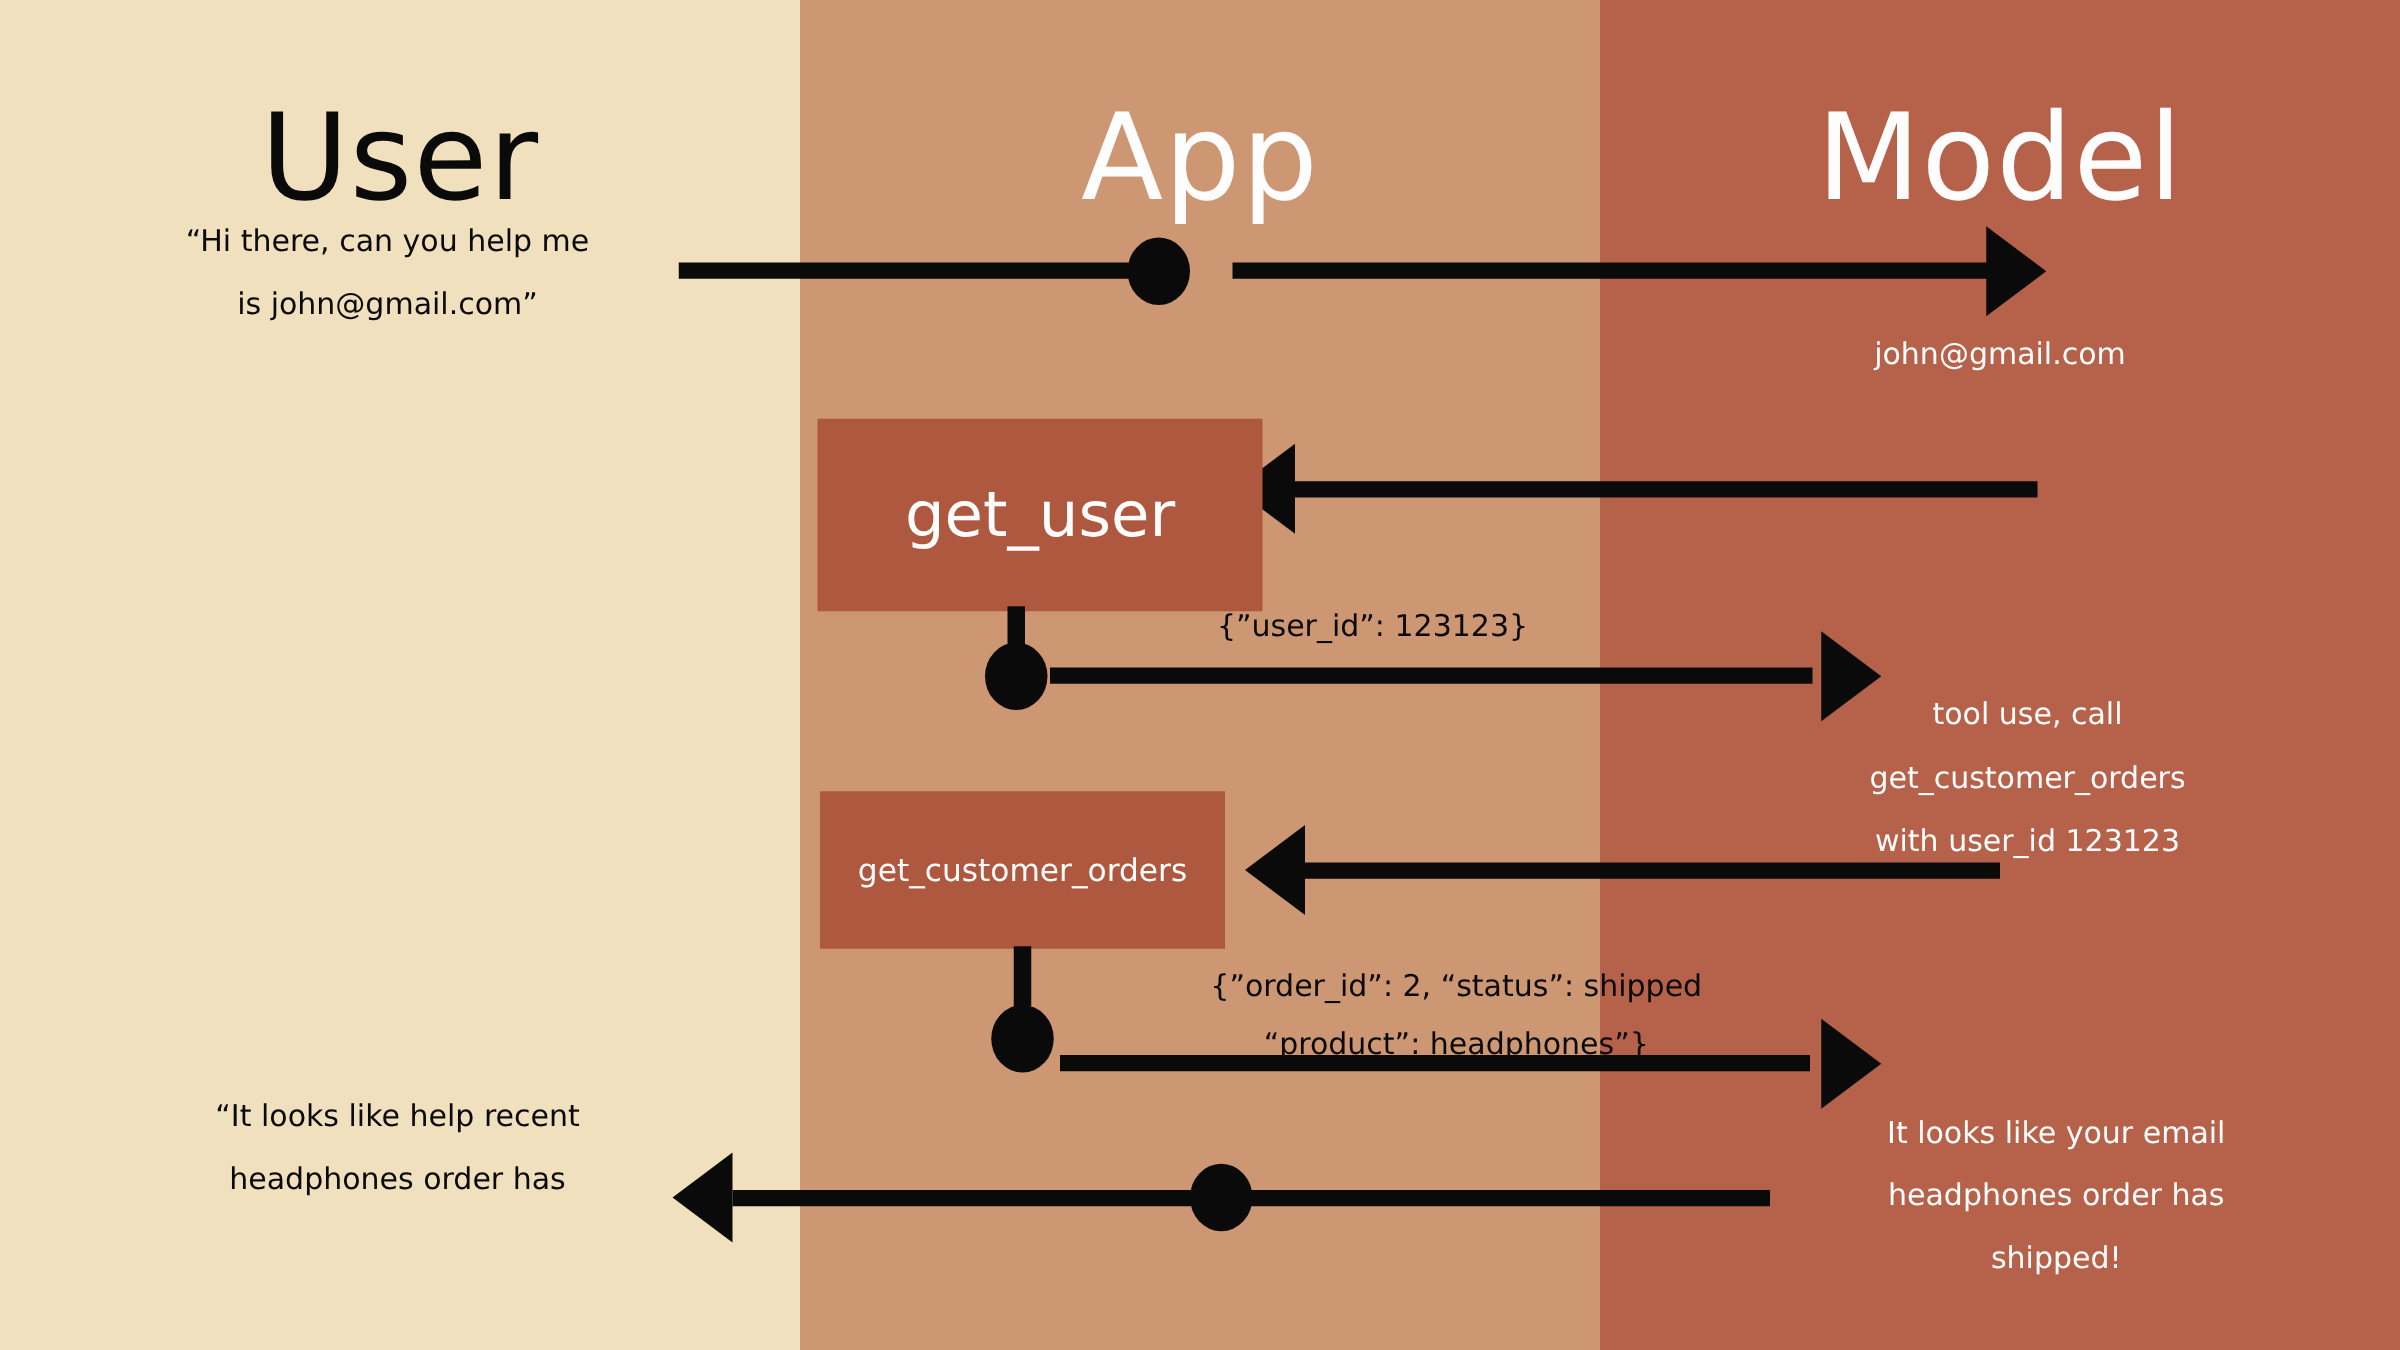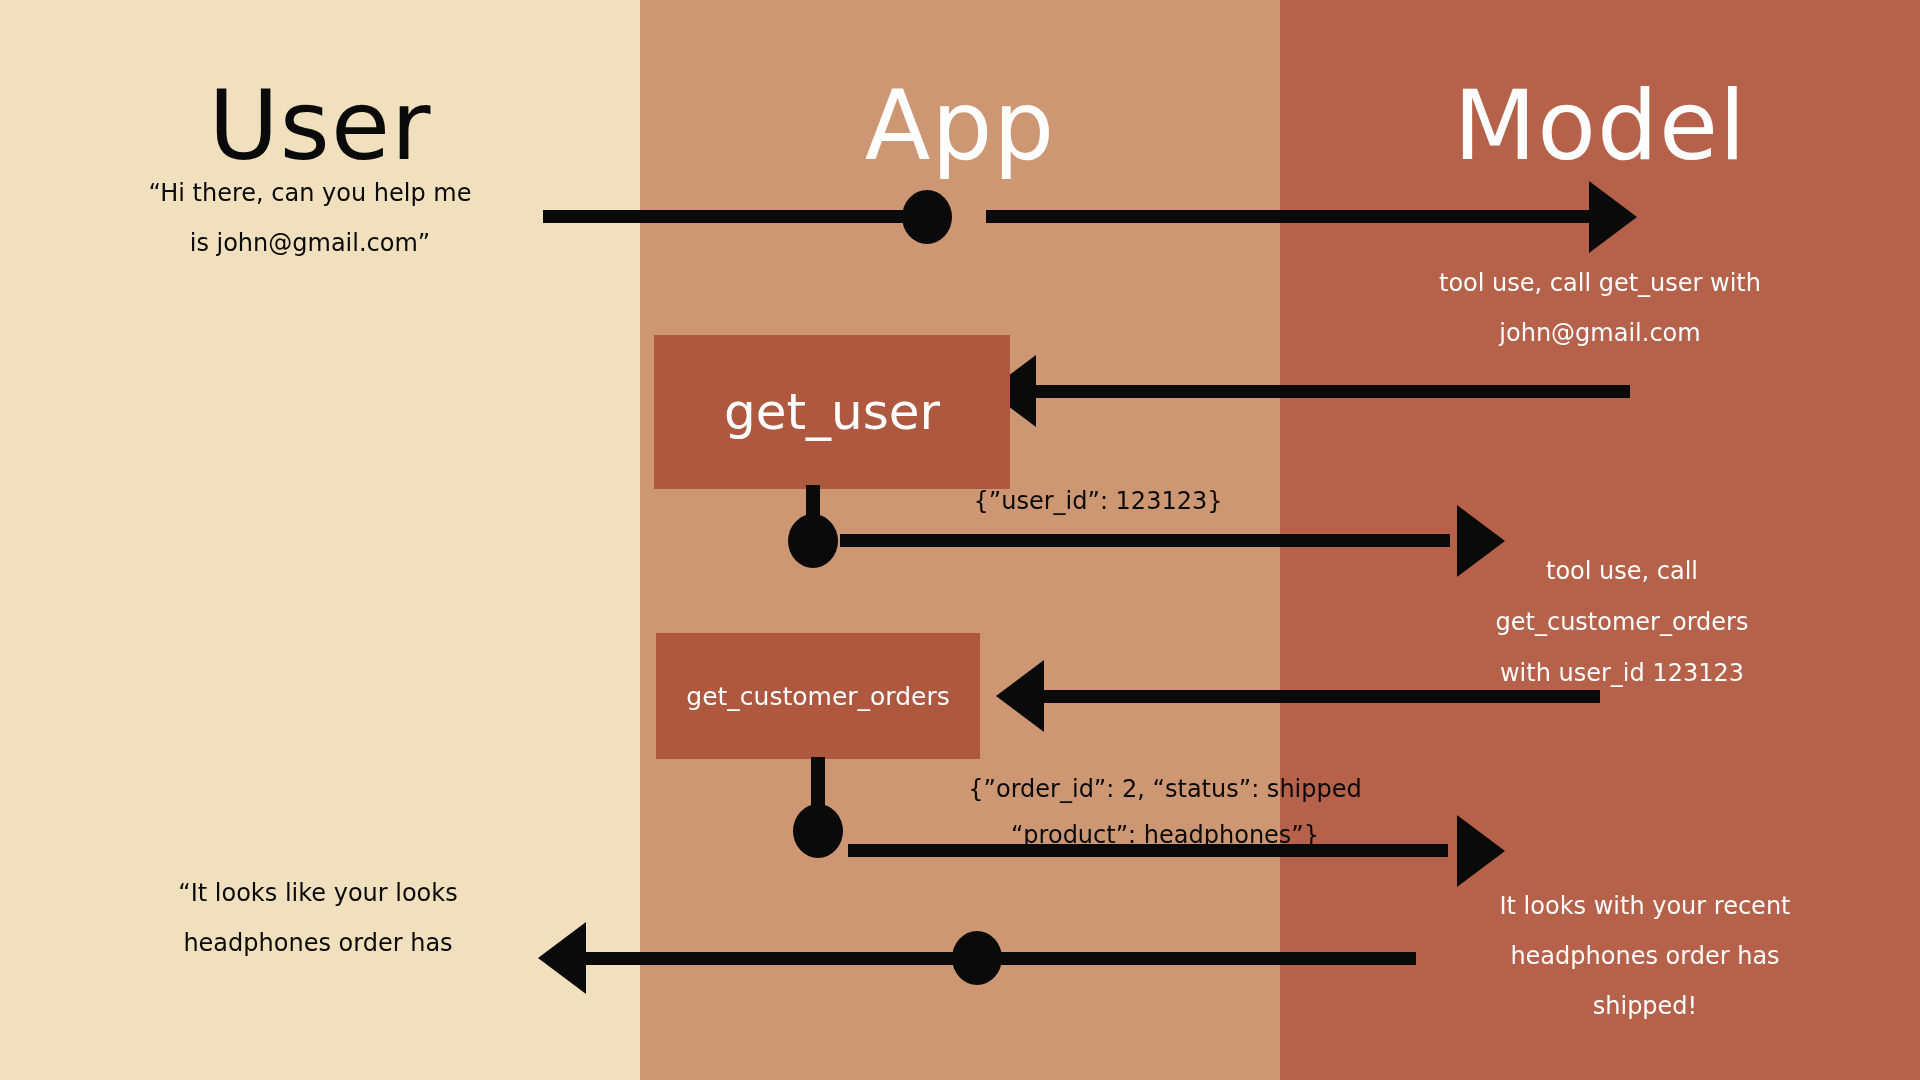--- a/index.html
+++ b/index.html
@@ -50,21 +50,20 @@
     <div>“Hi there, can you help me</div>
     <div>is john@gmail.com”</div>
   </div>
 
   <div class="hline" style="left:543px;top:210px;width:360px;"></div>
   <div class="dot" style="left:902px;top:190px;"></div>
   <div class="hline" style="left:986px;top:210px;width:605px;"></div>
   <div class="ah ah-r" style="left:1589px;top:181px;"></div>
 
   <div class="txt txt-light" style="left:1330px;top:258px;width:540px;">
-    <div>tool use, call get_user with</div>
     <div>john@gmail.com</div>
   </div>
 
   <div class="ah ah-l" style="left:988px;top:355px;"></div>
   <div class="hline" style="left:1036px;top:385px;width:594px;"></div>
 
   <div class="toolbox toolbox-1">
     <span>get_user</span>
   </div>
 
@@ -96,27 +95,27 @@
 
   <div class="txt txt-dark" style="left:865px;top:766px;width:600px;line-height:46px;">
     <div>{”order_id”: 2, “status”: shipped</div>
     <div>“product”: headphones”}</div>
   </div>
 
   <div class="hline" style="left:848px;top:844px;width:600px;"></div>
   <div class="ah ah-r" style="left:1457px;top:815px;"></div>
 
   <div class="txt txt-light" style="left:1395px;top:881px;width:500px;">
-    <div>It looks with your recent</div>
+    <div>It looks like your email</div>
     <div>headphones order has</div>
     <div>shipped!</div>
   </div>
 
   <div class="ah ah-l" style="left:538px;top:922px;"></div>
   <div class="hline" style="left:586px;top:952px;width:830px;"></div>
   <div class="dot" style="left:952px;top:931px;"></div>
 
   <div class="txt txt-dark" style="left:68px;top:868px;width:500px;">
-    <div>“It looks like your looks</div>
+    <div>“It looks like help recent</div>
     <div>headphones order has</div>
   </div>
 
 </div>
 
 </body></html>

